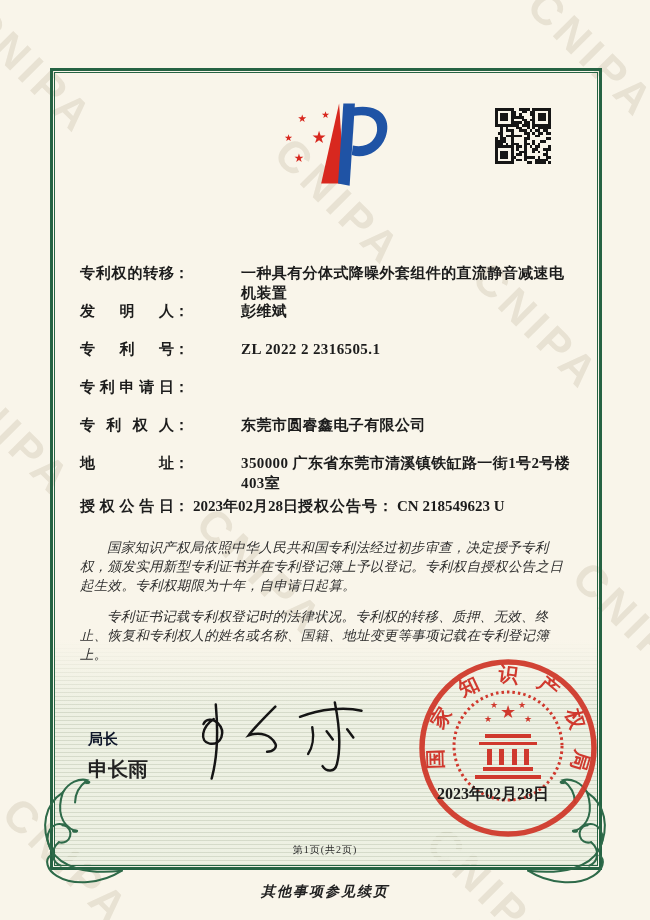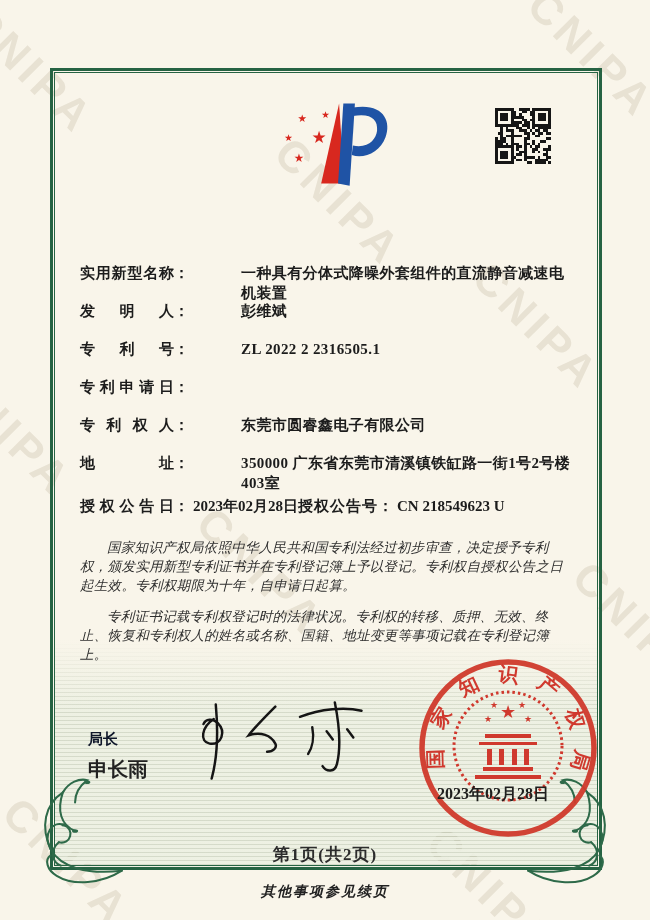--- a/index.html
+++ b/index.html
@@ -45,21 +45,21 @@
          line-height:19px;color:#2e2e2e;font-style:italic;}
   .paras p{margin:12px 0 9px 0;text-indent:2em;letter-spacing:0.3px;}
   
   .signer-role{position:absolute;left:88px;top:730px;z-index:4;font-size:15px;font-weight:600;color:#0f172a;}
   .signer-name{position:absolute;left:88px;top:756px;z-index:4;font-size:20px;font-weight:600;color:#222;}
   .signature{position:absolute;left:185px;top:696px;z-index:4;}
   
   .seal{position:absolute;left:413px;top:652px;z-index:5;opacity:0.95;}
   
   .page-num{position:absolute;left:0;top:843px;width:100%;z-index:4;text-align:center;
-            font-size:17px;font-weight:700;color:#2c2c2c;letter-spacing:1px;}
+            font-size:10px;font-weight:400;color:#2c2c2c;letter-spacing:1px;}
   .footer-note{position:absolute;left:0;top:883px;width:100%;z-index:4;text-align:center;
                font-size:14px;font-weight:600;font-style:italic;color:#222;letter-spacing:2px;}
 </style>
 </head>
 <body>
 
 <div class="page">
 
   <div class="wm" style="left:-8px;top:-4px">CNIPA</div>
   <div class="wm" style="left:553px;top:-20px">CNIPA</div>
@@ -559,21 +559,21 @@
       <div class="qcell on"></div>
       <div class="qcell on"></div>
       <div class="qcell on"></div>
       <div class="qcell"></div>
       <div class="qcell on"></div>
     </div>
 
 
   <div class="fields">
     <div class="frow">
-      <span class="flabel">实用新型名称</span>
+      <span class="flabel">专利权的转移</span>
       <span class="colon">：</span>
       <span class="fvalue">一种具有分体式降噪外套组件的直流静音减速电机装置</span>
     </div>
     <div class="frow">
       <span class="flabel">发明人</span>
       <span class="colon">：</span>
       <span class="fvalue">彭维斌</span>
     </div>
     <div class="frow">
       <span class="flabel">专利号</span>

